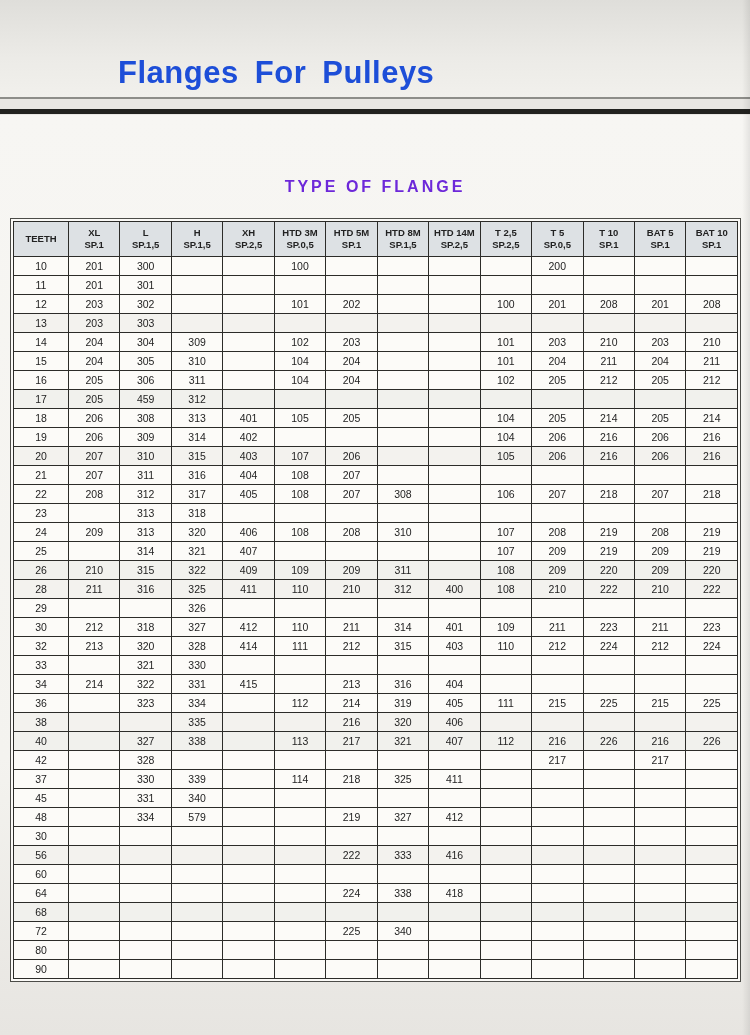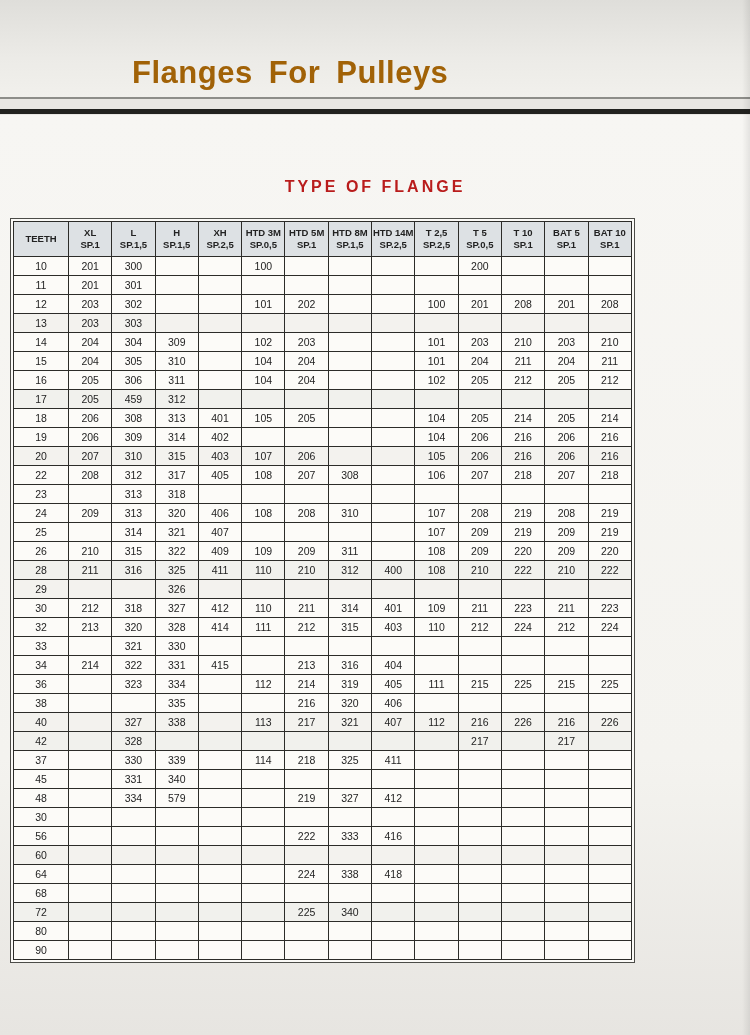--- a/index.html
+++ b/index.html
@@ -13,40 +13,40 @@
   }
   .scan-top {
     position: absolute; top: 0; left: 0; width: 750px; height: 97px;
     background: linear-gradient(180deg, #dfdedA 0%, #ecebe7 60%, #f1f0ec 100%);
   }
   .page {
     position: absolute; top: 115px; left: 0; width: 750px; height: 920px;
     background: linear-gradient(180deg, #f7f6f3 0%, #f4f3ef 70%, #e7e5e1 100%);
   }
   .page-title {
-    position: absolute; top: 34px; left: 132px;
+    position: absolute; top: 34px; left: 118px;
     font-size: 31px; font-weight: bold; letter-spacing: 0.5px; word-spacing: 7px;
-    color: #a16207;
+    color: #1d4ed8;
   }
   .rule-thin {
     position: absolute; top: 97px; left: 0; width: 750px; height: 2px;
     background: #8d8d89;
   }
   .rule-thick {
     position: absolute; top: 109px; left: 0; width: 750px; height: 5px;
     background: #22221f;
   }
   .table-title {
     position: absolute; top: 178px; left: 0; width: 750px;
     text-align: center;
     font-size: 16px; font-weight: bold; letter-spacing: 3px;
-    color: #b91c1c;
+    color: #6d28d9;
   }
   .table-wrap {
-    position: absolute; top: 218px; left: 10px; width: 625px;
+    position: absolute; top: 218px; left: 10px; width: 731px;
     border: 1px solid #4c4c48;
     padding: 2px;
     background: #fbfaf7;
     box-sizing: border-box;
   }
   table {
     border-collapse: collapse;
     table-layout: fixed;
     width: 100%;
   }
@@ -335,20 +335,36 @@
           <td>206</td>
           <td></td>
           <td></td>
           <td>105</td>
           <td>206</td>
           <td>216</td>
           <td>206</td>
           <td>216</td>
         </tr>
         <tr>
+          <td>21</td>
+          <td>207</td>
+          <td>311</td>
+          <td>316</td>
+          <td>404</td>
+          <td>108</td>
+          <td>207</td>
+          <td></td>
+          <td></td>
+          <td></td>
+          <td></td>
+          <td></td>
+          <td></td>
+          <td></td>
+        </tr>
+        <tr>
           <td>22</td>
           <td>208</td>
           <td>312</td>
           <td>317</td>
           <td>405</td>
           <td>108</td>
           <td>207</td>
           <td>308</td>
           <td></td>
           <td>106</td>

